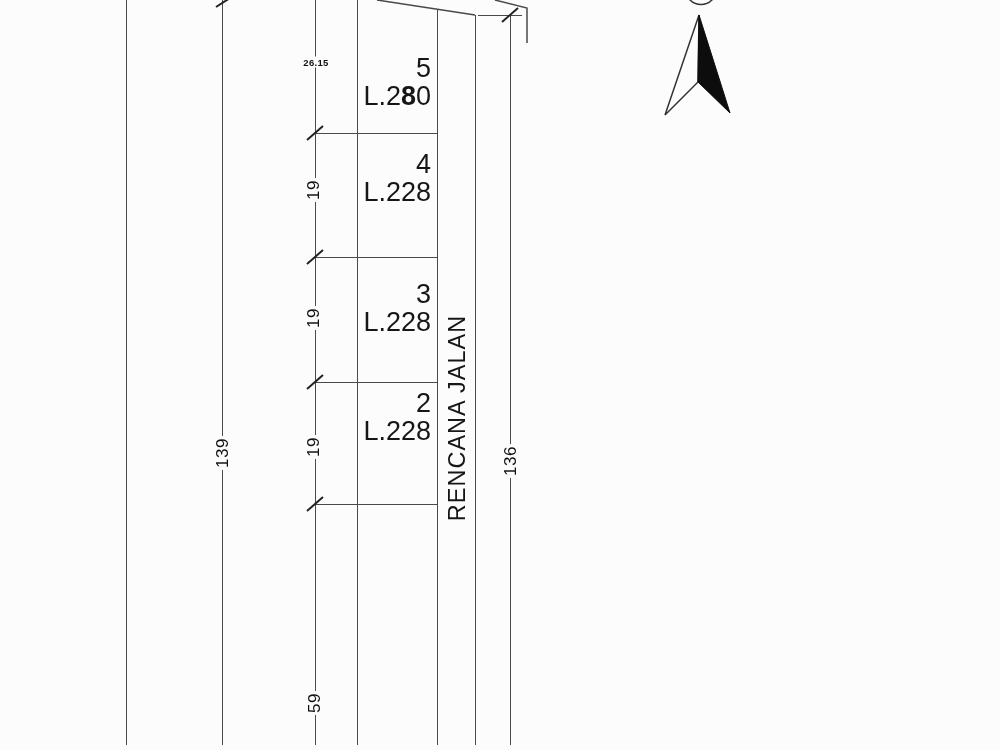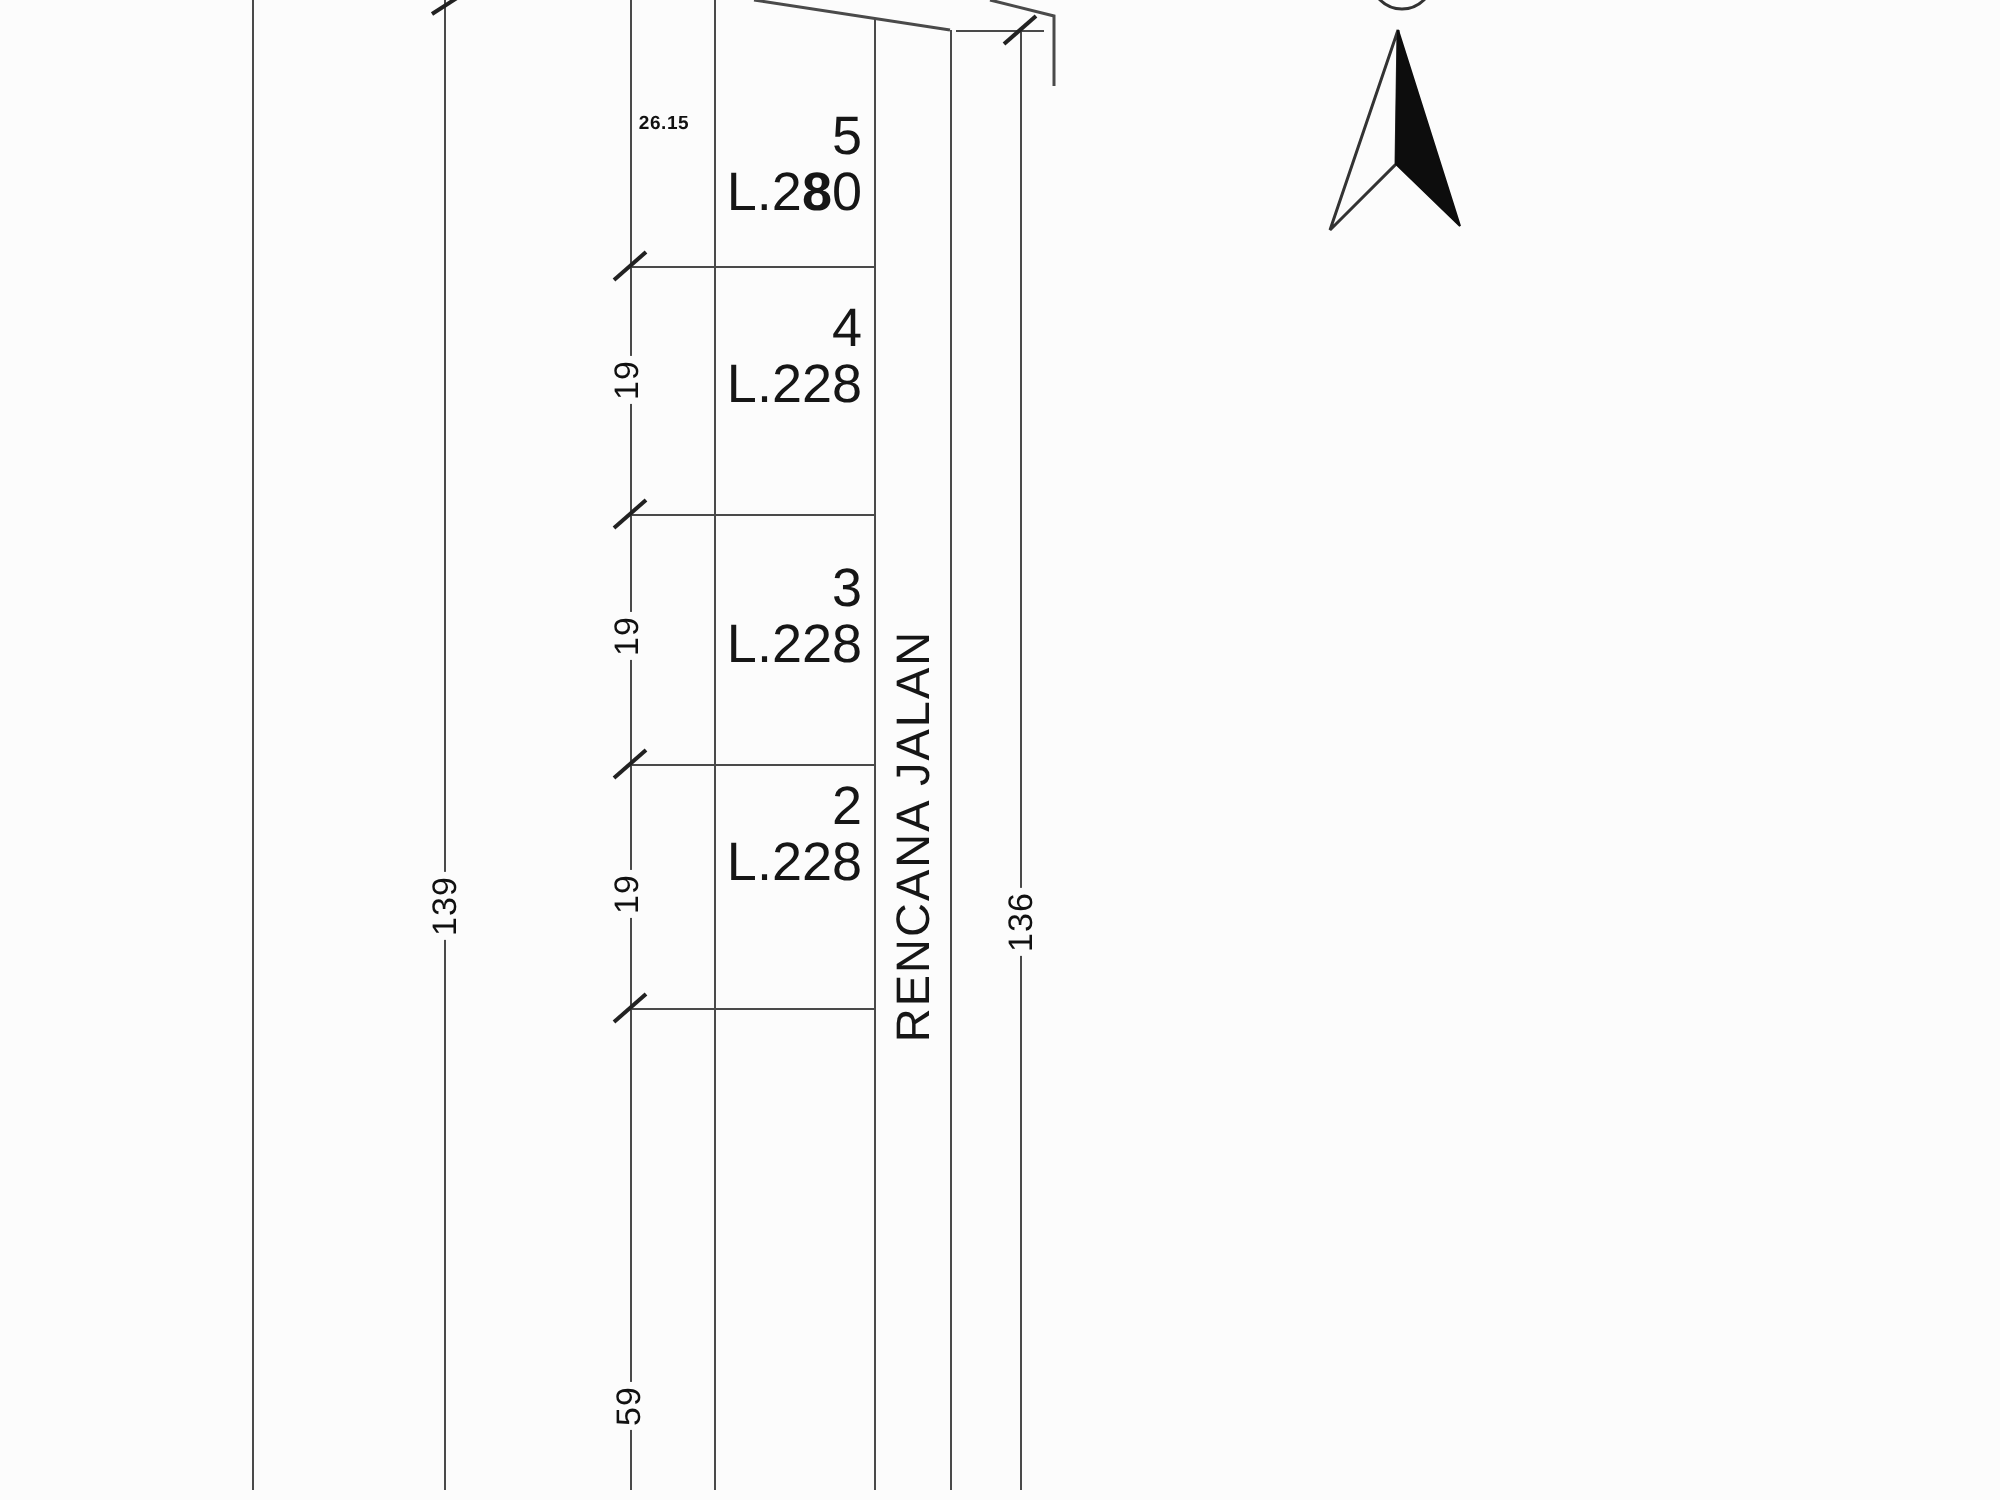--- a/index.html
+++ b/index.html
@@ -121,21 +121,21 @@
     <span class="plot-number">3</span>
     <span class="plot-area"><span>L.228</span><b></b><span></span></span>
   </div>
   <div class="plot-block" style="left:359px;top:389px;">
     <span class="plot-number">2</span>
     <span class="plot-area"><span>L.228</span><b></b><span></span></span>
   </div>
 
   <div class="road-label" style="left:457px;top:418px;">RENCANA JALAN</div>
 
-  <div class="dim-label-h" style="left:316px;top:62px;margin-left:16px;">26.15</div>
+  <div class="dim-label-h" style="left:316px;top:62px;">26.15</div>
   <div class="dim-label" style="left:314px;top:190px;">19</div>
   <div class="dim-label" style="left:314px;top:318px;">19</div>
   <div class="dim-label" style="left:314px;top:447px;">19</div>
   <div class="dim-label" style="left:315px;top:703px;">59</div>
   <div class="dim-label" style="left:223px;top:453px;">139</div>
   <div class="dim-label" style="left:511px;top:461px;">136</div>
 
 </div>
 
 </body></html>

